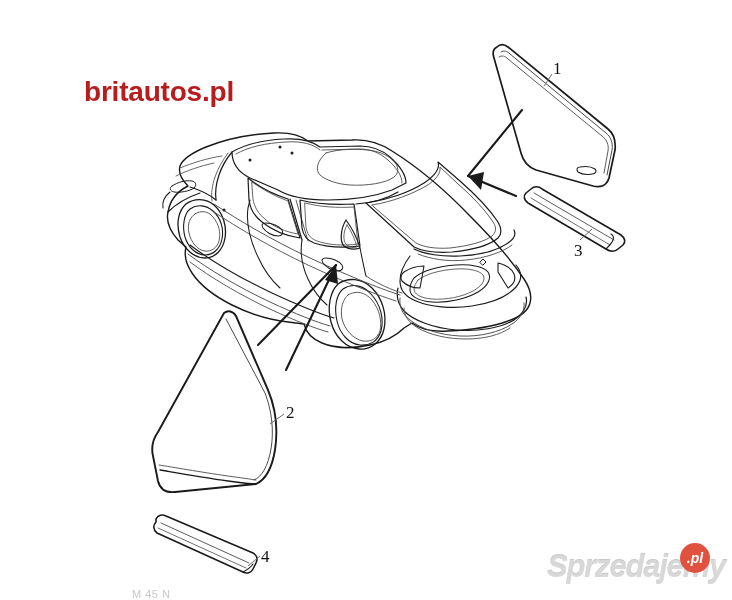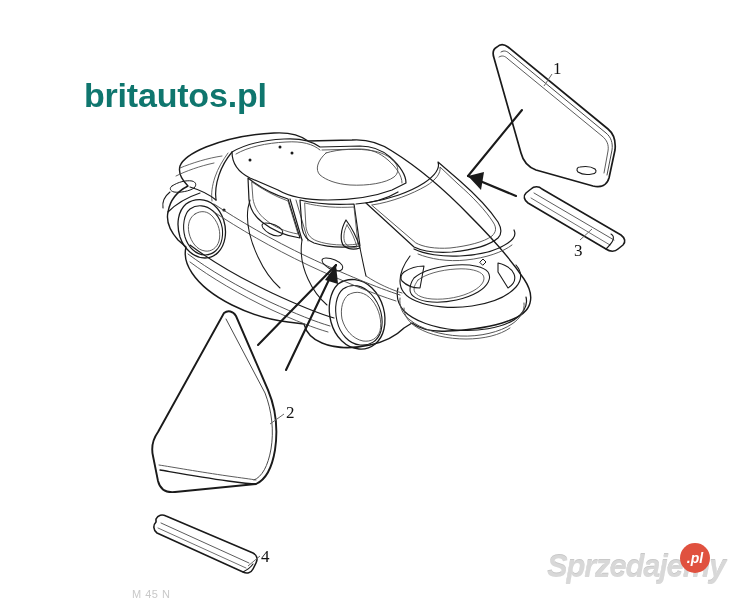--- a/index.html
+++ b/index.html
@@ -22,24 +22,24 @@
     left: 0;
     top: 0;
     width: 732px;
     height: 600px;
   }
   .wm-brit {
     position: absolute;
     left: 84px;
     top: 76px;
     font-family: "Liberation Sans", sans-serif;
-    font-size: 34px;
+    font-size: 28px;
     font-weight: 700;
     letter-spacing: -0.2px;
-    color: #0f766e;
+    color: #b91c1c;
     white-space: nowrap;
   }
   .wm-sprz {
     position: absolute;
     left: 547px;
     top: 543px;
     width: 180px;
     height: 50px;
   }
   .wm-sprz-text {

